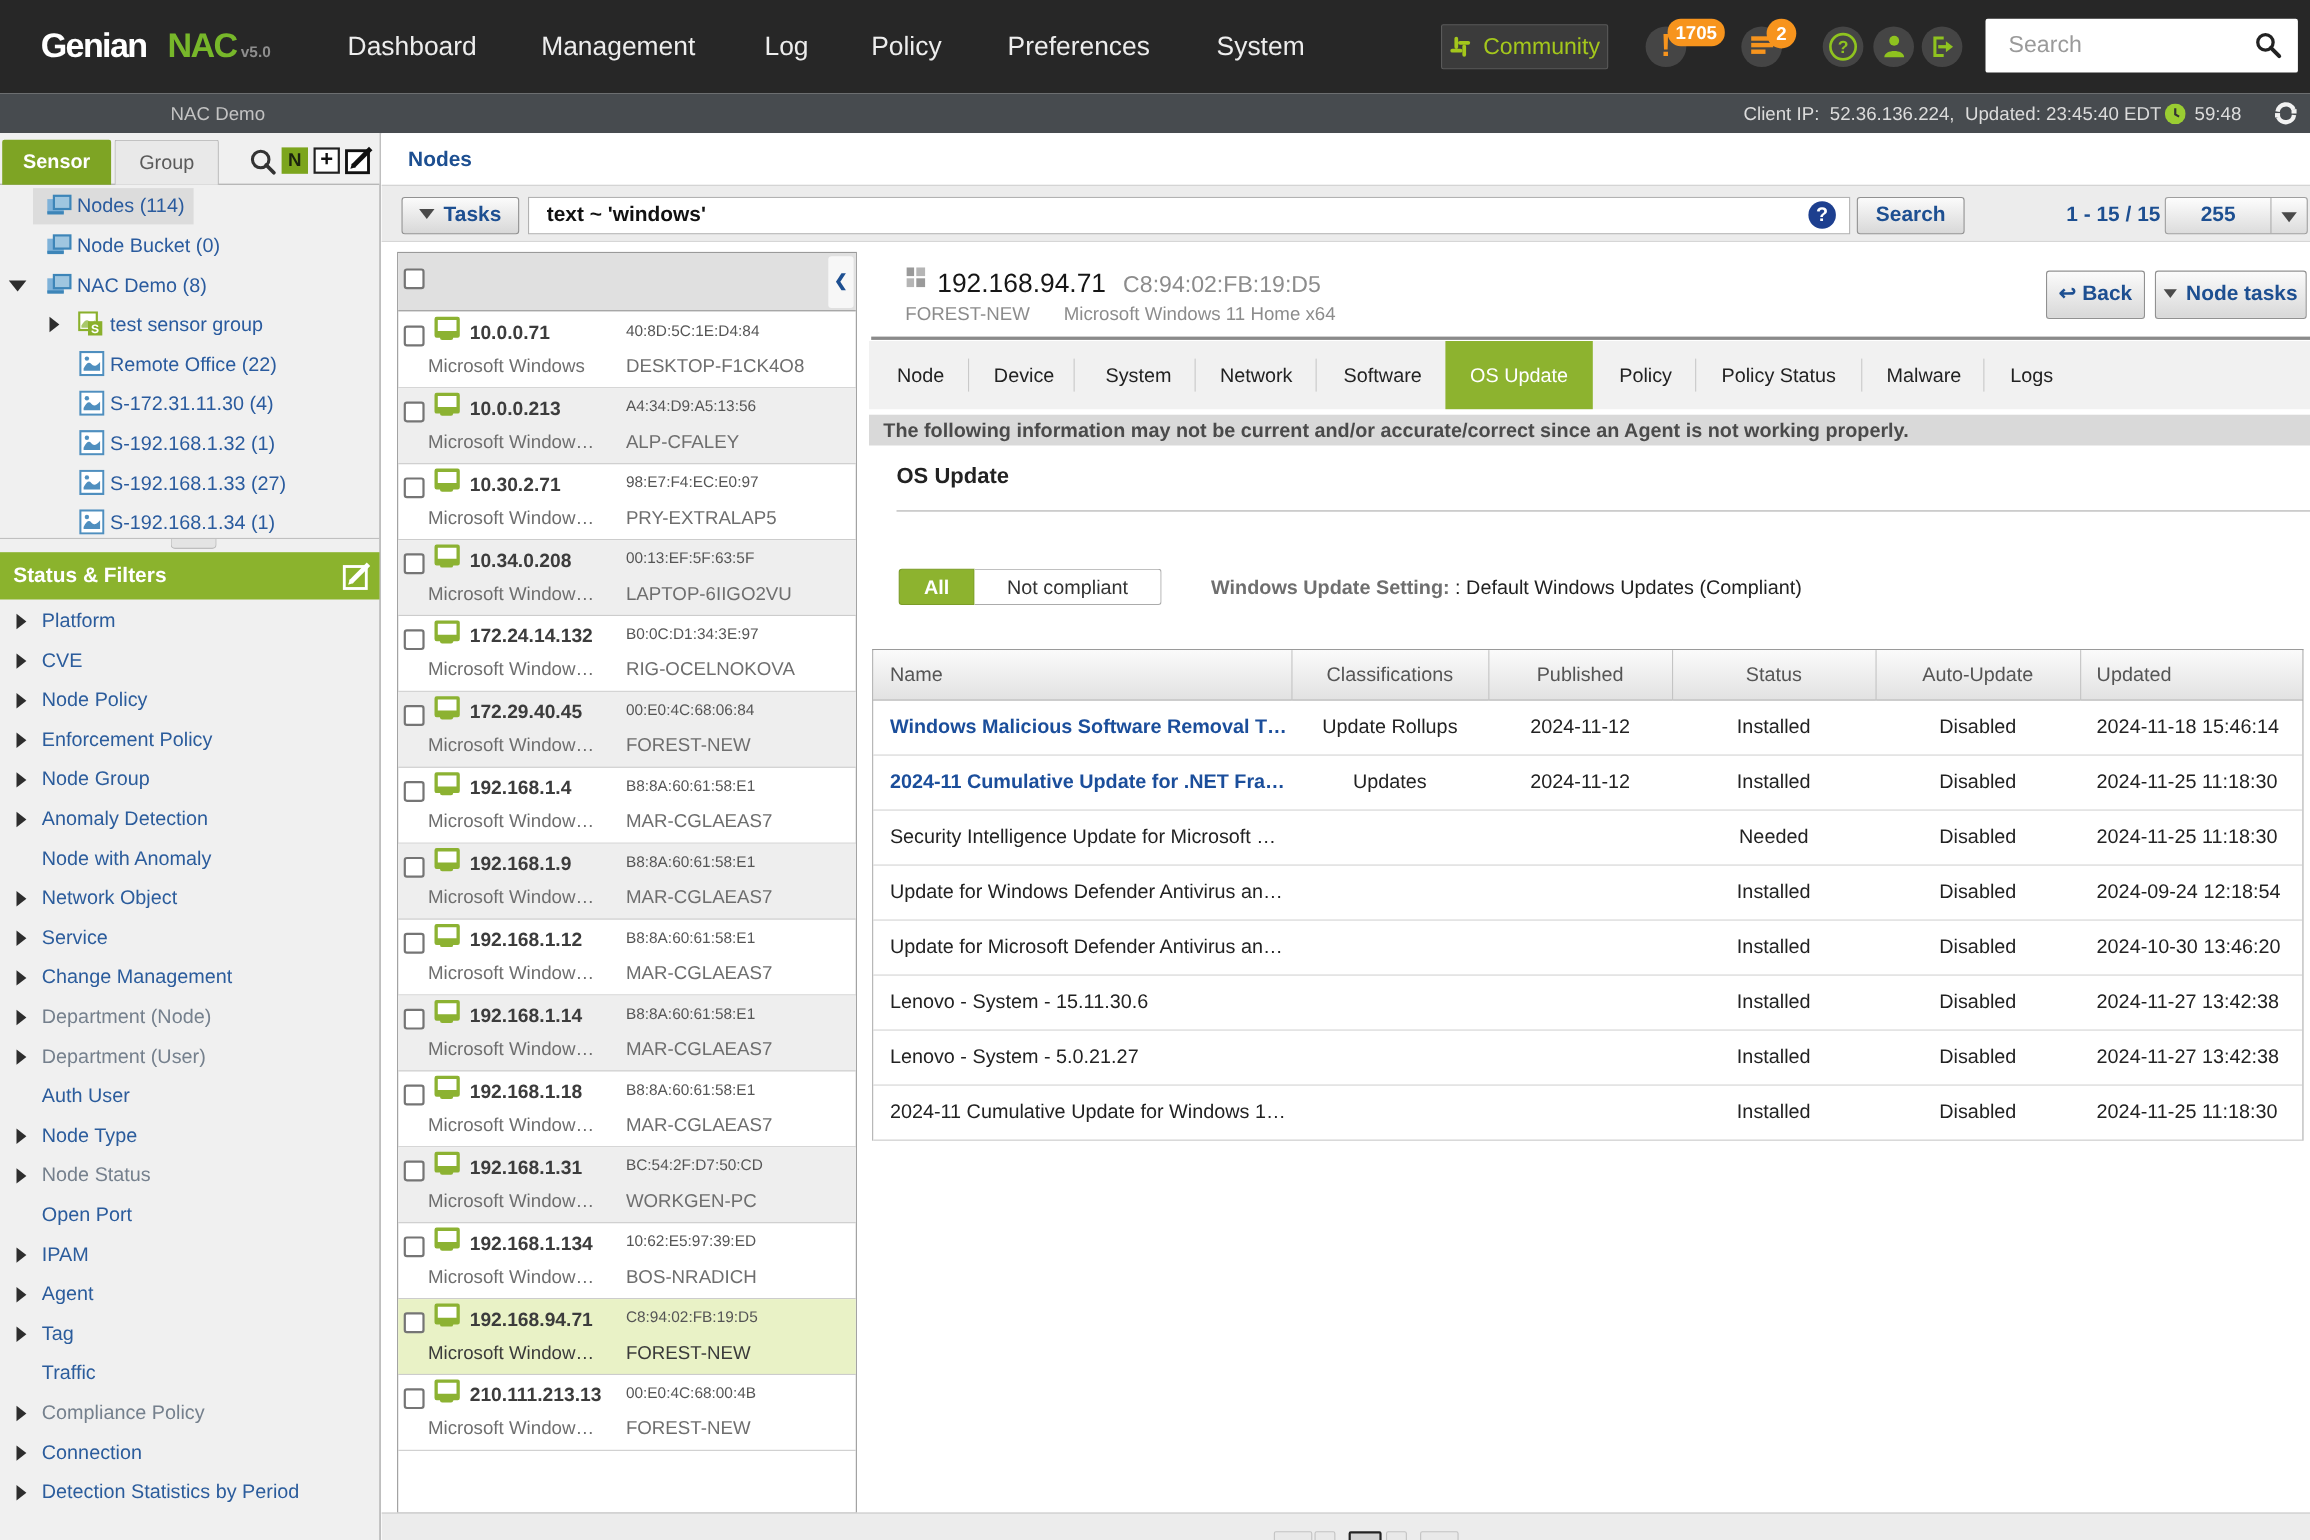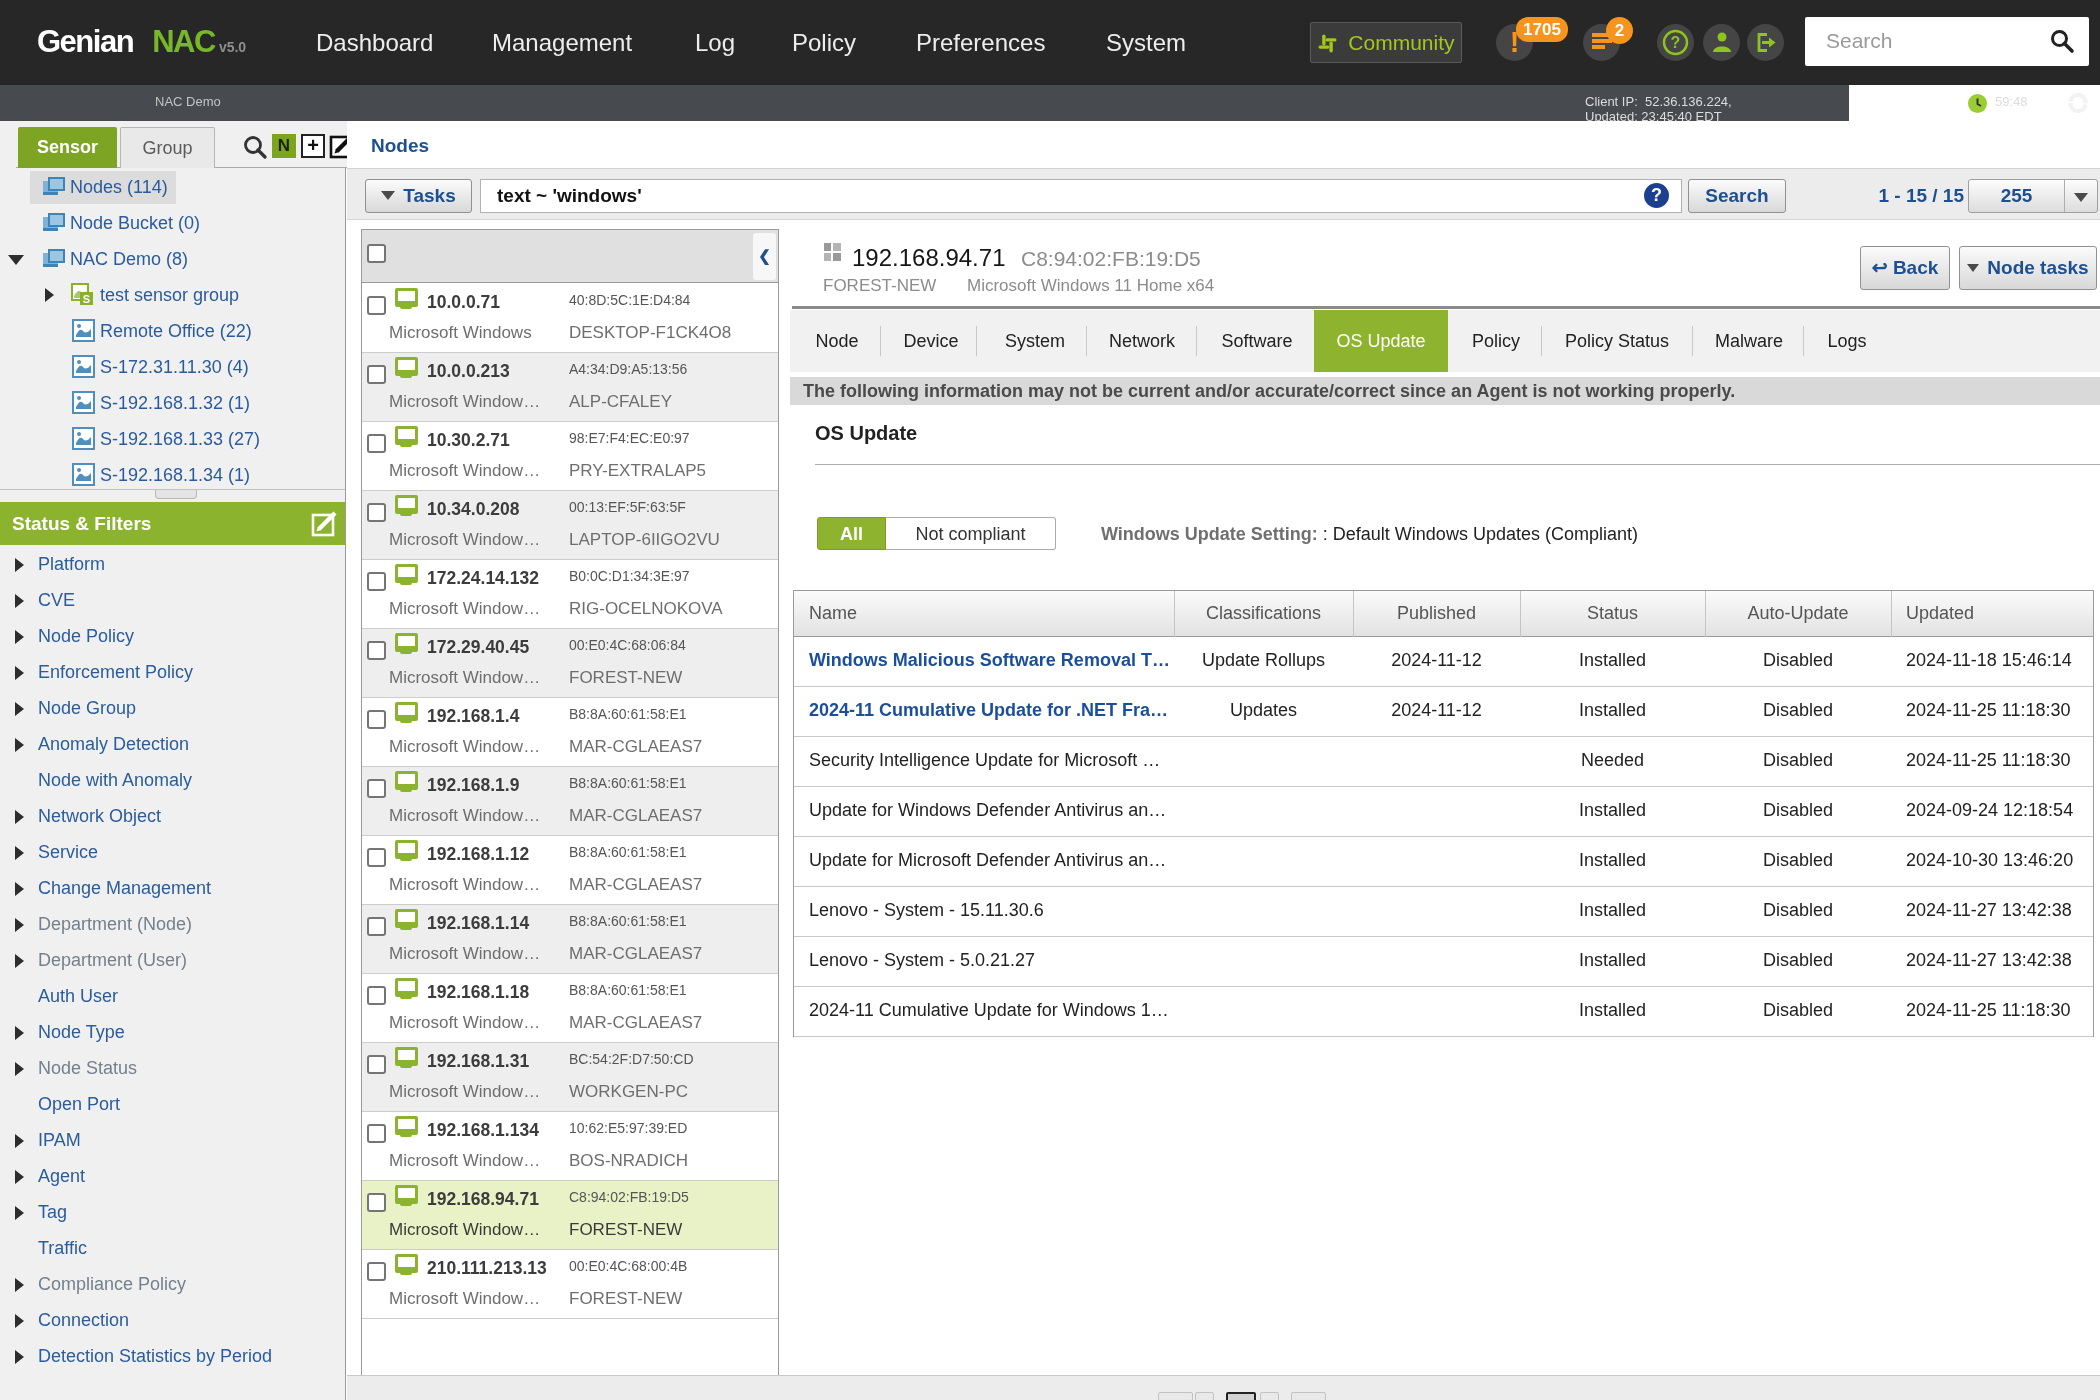--- a/index.html
+++ b/index.html
@@ -13,27 +13,27 @@
 #logo .ver { font-size:14px; font-weight:bold; color:#8e8e8e; letter-spacing:0; margin-left:4px; }
 .mitem { position:absolute; top:29px; font-size:24px; color:#ededed; }
 #community { position:absolute; left:1310px; top:22px; width:152px; height:41px; background:#3b3b3b; border:1px solid #5a5a5a; border-radius:2px; color:#a4c71c; font-size:21px; line-height:39px; text-align:center; }
 #community svg { vertical-align:-4px; margin-right:4px; }
 .cir { position:absolute; top:24px; width:37px; height:37px; border-radius:50%; background:#454545; text-align:center; }
 .badge { position:absolute; background:#f7941d; color:#fff; font-weight:bold; border-radius:12px; font-size:17px; text-align:center; }
 #srch { position:absolute; left:1805px; top:17px; width:284px; height:49px; background:#fff; border-radius:2px; }
 #srch .ph { position:absolute; left:21px; top:12px; font-size:21px; color:#9a9a9a; }
 
 
-#sub { position:absolute; left:0; top:85px; width:1849px; height:36px; background:#474b4f; color:#d4d4d4; font-size:13px; }
+#sub { position:absolute; left:0; top:85px; width:2100px; height:36px; background:#474b4f; color:#d4d4d4; font-size:17px; }
 #sub .l { position:absolute; left:155px; top:9px; color:#c3c3c3; }
 #sub .r { position:absolute; left:1585px; top:9px; color:#dcdcdc; }
 
 
 #sidebar { position:absolute; left:0; top:121px; width:346px; height:1279px; background:#f0f0f0; border-right:1px solid #9a9a9a; }
-#tabrow { position:absolute; left:0; top:0; width:345px; height:47px; border-bottom:1px solid #aaa; background:#f0f0f0;margin-left:16px; }
+#tabrow { position:absolute; left:0; top:0; width:345px; height:47px; border-bottom:1px solid #aaa; background:#f0f0f0; }
 #tab-sensor { position:absolute; left:2px; top:6px; width:99px; height:41px; background:#7ea424; color:#fff; font-weight:bold; font-size:18px; text-align:center; line-height:41px; border-radius:2px 2px 0 0; }
 #tab-group { position:absolute; left:104px; top:6px; width:95px; height:41px; background:#e9e9e9; border:1px solid #b5b5b5; border-bottom:none; color:#5a5a5a; font-size:18px; text-align:center; line-height:41px; border-radius:2px 2px 0 0; }
 .sic { position:absolute; top:13px; }
 #tree { position:absolute; left:0; top:48px; width:345px; }
 .trow { position:absolute; left:0; height:36px; width:345px; font-size:18px; color:#2a5b9e; }
 .trow .lbl { position:absolute; top:7px; }
 .hl { position:absolute; left:30px; top:1px; width:146px; height:33px; background:#dcdcdc; }
 .tri-d { width:0; height:0; border-left:8px solid transparent; border-right:8px solid transparent; border-top:10px solid #2d2d2d; position:absolute; }
 .tri-r { width:0; height:0; border-top:7px solid transparent; border-bottom:7px solid transparent; border-left:9px solid #2d2d2d; position:absolute; }
 #treefoot { position:absolute; left:0; top:368px; width:345px; border-top:1px solid #c0c0c0; }

